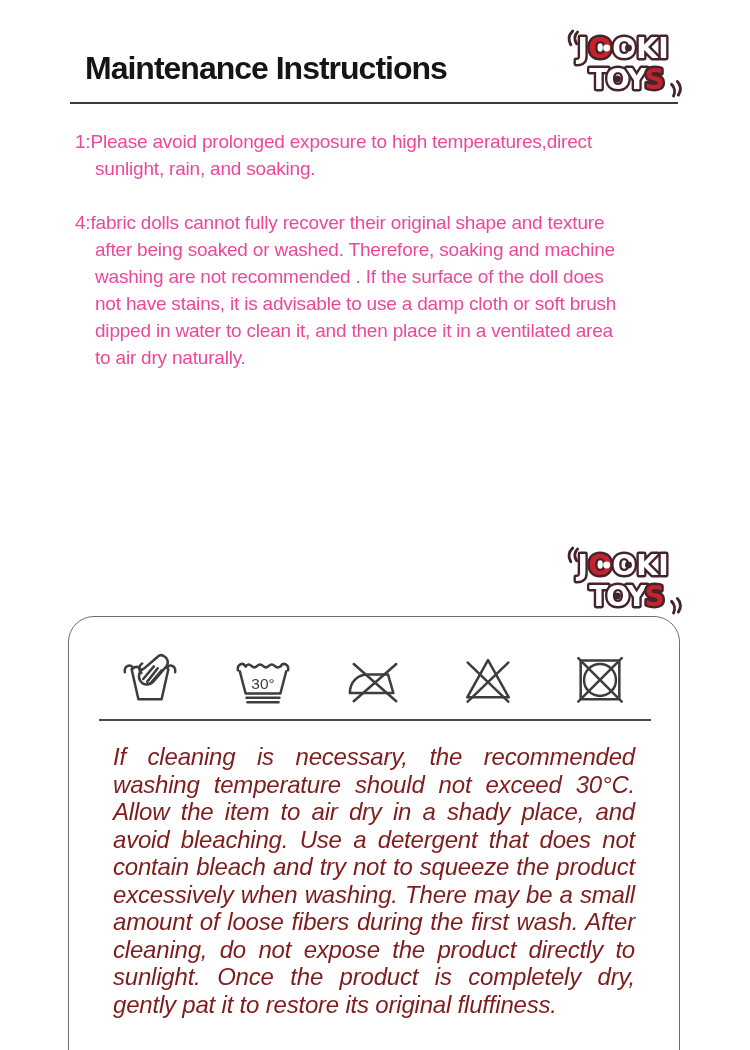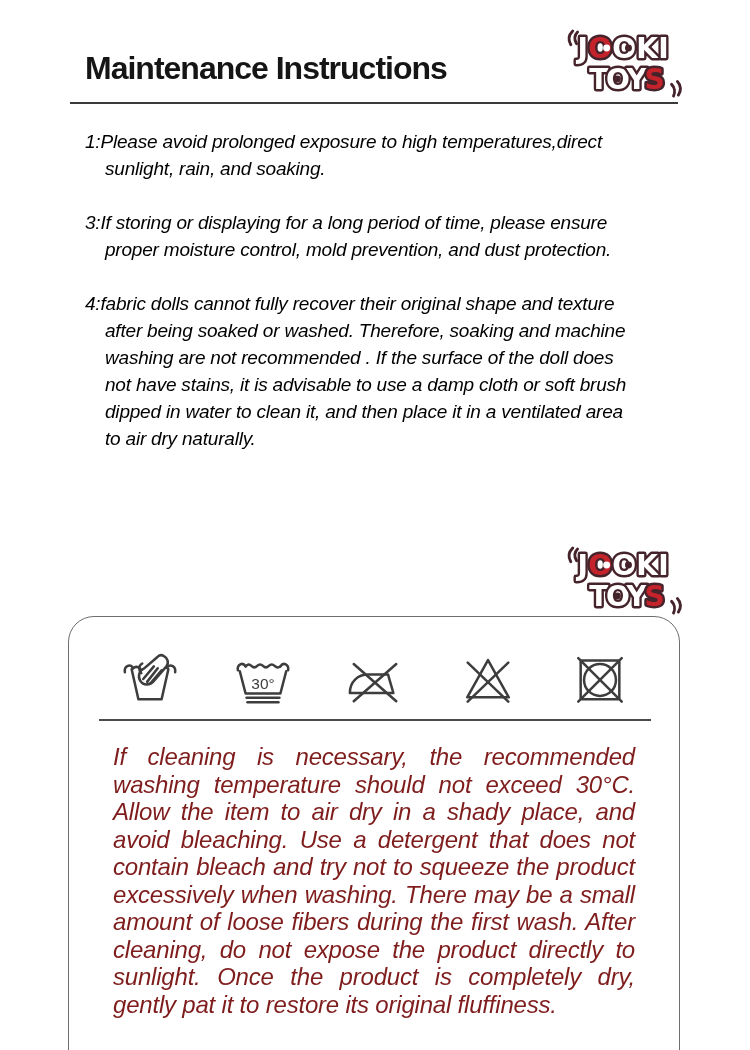--- a/index.html
+++ b/index.html
@@ -11,22 +11,22 @@
              letter-spacing:-1px; font-family:"Liberation Sans",sans-serif; white-space:nowrap; }
   #main-title { left:85px; top:50px; }
   #washing-title { left:87px; top:554px; }
 
   .logo { position:absolute; width:126px; height:78px; }
   #logo-1 { left:564px; top:26px; }
   #logo-2 { left:564px; top:543px; }
 
   .header-rule { position:absolute; left:70px; top:102px; width:608px; height:2px; background:#3a3a3a; }
 
-  .items { position:absolute; left:85px; top:128px; width:625px; color:#000000;
-           font-size:19px; line-height:27px; letter-spacing:-0.2px;font-style:italic; }
+  .items { position:absolute; left:75px; top:128px; width:625px; color:#ec4899;
+           font-size:19px; line-height:27px; letter-spacing:-0.2px; }
   .item { white-space:pre-line; padding-left:20px; text-indent:-20px; margin-bottom:27px; }
 
   .box { position:absolute; left:68px; top:616px; width:612px; height:464px;
          border:1.6px solid #6e6e6e; border-radius:26px; background:#ffffff; }
 
   .symbols { position:absolute; left:0; top:32px; width:100%; padding:0 50px 0 52px;
              display:flex; justify-content:space-between; align-items:center; }
   .symbol { width:58px; height:58px; flex:0 0 auto; }
   .symbol svg { display:block; width:58px; height:58px; }
   .sym-stroke { stroke:#3d3d3d; stroke-width:2.6; fill:none; stroke-linecap:round; stroke-linejoin:round; }
@@ -60,22 +60,20 @@
     </text>
     <circle cx="55" cy="53.5" r="3.6" fill="#45232b"></circle>
     <path class="logo-marks" d="M117,56 C121,60 121,66 118,70 M111,59 C114,62 115,67 113,71"></path>
   </svg>
 
   <div class="header-rule"></div>
 
   <div class="items">
     <p class="item">1:Please avoid prolonged exposure to high temperatures,direct
 sunlight, rain, and soaking.</p>
-    <p class="item">3:If storing or displaying for a long period of time, please ensure
-proper moisture control, mold prevention, and dust protection.</p>
     <p class="item">4:fabric dolls cannot fully recover their original shape and texture
 after being soaked or washed. Therefore, soaking and machine
 washing are not recommended .  If the surface of the doll does
 not have stains, it is advisable to use a damp cloth or soft brush
 dipped in water to clean it, and then place it in a ventilated area
 to air dry naturally.</p>
   </div>
 
 
   <svg id="logo-2" class="logo" viewBox="0 0 130 78" aria-hidden="true">

